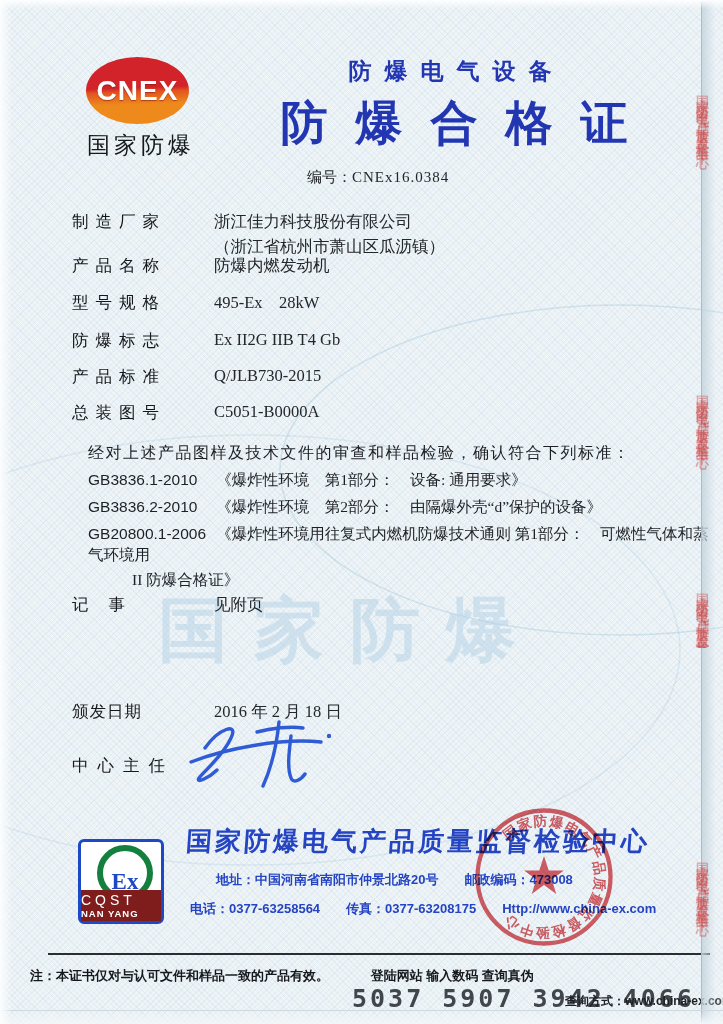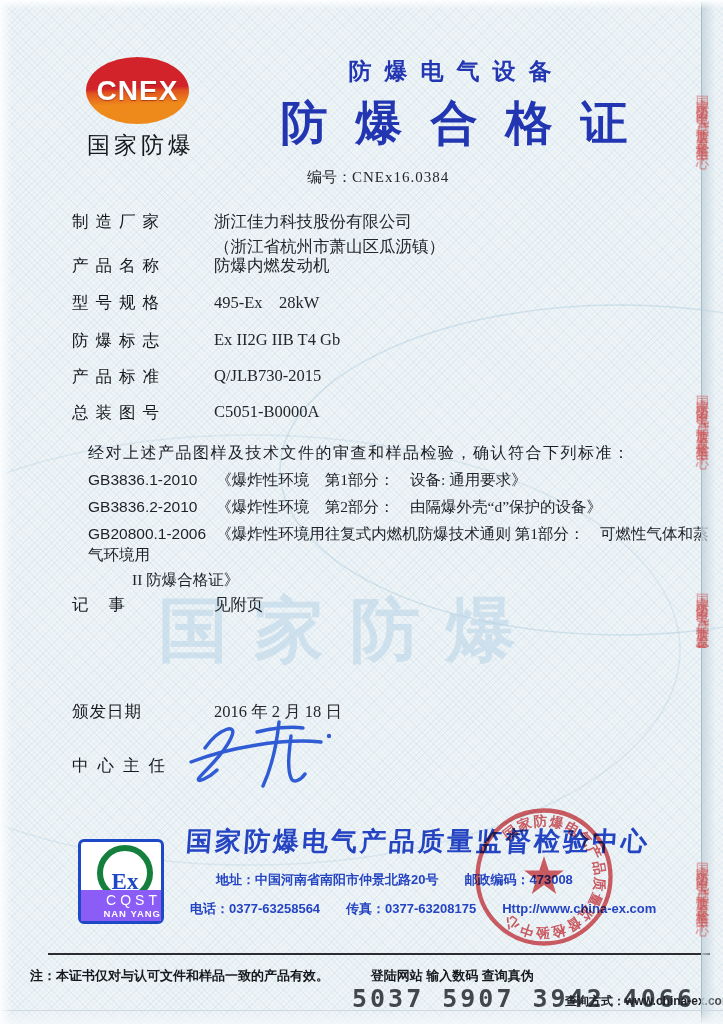--- a/index.html
+++ b/index.html
@@ -45,22 +45,22 @@
     color:rgba(177,207,229,.5);letter-spacing:26px;white-space:nowrap;}
 
   .sig{left:183px;top:714px;z-index:2;}
 
   
   .cqst{left:78px;top:839px;width:86px;height:85px;border:3px solid #1d49c6;border-radius:6px;
     background:#fff;box-sizing:border-box;z-index:2;}
   .cqst-circle{position:absolute;left:16px;top:3px;width:44px;height:44px;border:6px solid #15803d;
     border-radius:50%;display:flex;align-items:flex-end;justify-content:center;font-family:Liberation Serif, serif;}
   .cqst-circle span{color:#1d49c6;font-weight:bold;font-size:23px;}
-  .cqst-band{position:absolute;left:0;right:0;bottom:0;height:31px;background:#8b5cf6;color:#fff;
-    text-align:right;line-height:1;}
+  .cqst-band{position:absolute;left:0;right:0;bottom:0;height:31px;background:#7f1d1d;color:#fff;
+    text-align:left;line-height:1;}
   .cqst-band .l1{font-size:14px;letter-spacing:4px;margin-top:3px;}
   .cqst-band .l2{font-size:9.5px;letter-spacing:1px;margin-top:2px;font-weight:bold;}
 
   .org-name{left:186px;top:824px;width:490px;font-size:26px;font-weight:bold;color:#2444c2;
     letter-spacing:3px;transform:skewX(-4deg);z-index:2;white-space:nowrap;}
   .addr,.tel{font-size:13px;font-weight:bold;color:#2444c2;z-index:2;white-space:nowrap;}
   .addr{left:216px;top:871px;}
   .tel{left:190px;top:900px;}
   .gap{display:inline-block;width:26px;}
 

